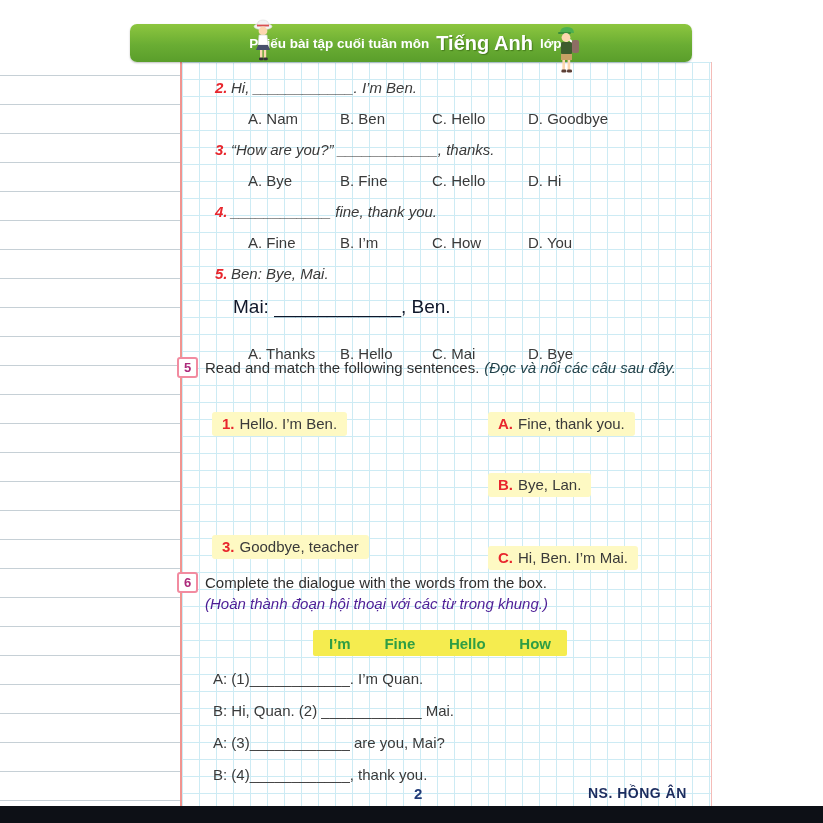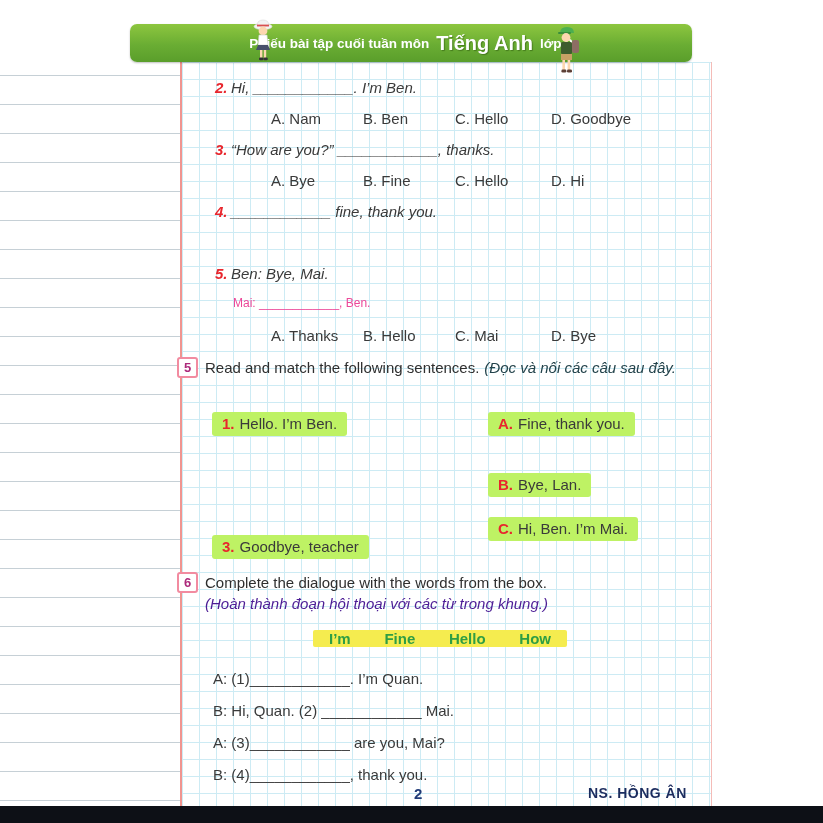--- a/index.html
+++ b/index.html
@@ -34,41 +34,41 @@
   .ht-prefix,.ht-suffix { color:#ffffff; font-weight:bold; font-size:13.5px; }
   .ht-main { color:#ffffff; font-weight:bold; font-size:20px; text-shadow:1px 1px 1px rgba(40,80,10,0.5); }
   .char { position:absolute; z-index:3; }
   .char-girl { left:250px; top:19px; }
   .char-boy { left:552px; top:26px; }
 
   
   .qline { position:absolute; left:215px; font-size:15px; white-space:nowrap;font-style:italic; }
   .qline .qnum { color:#e8262d; font-weight:bold; display:inline-block; width:16px; }
   .qline .qtext { color:#3a3a3a; }
-  .qline2 { position:absolute; left:233px; font-size:12px; color:#ec4899; white-space:nowrap; }
-  .opts { position:absolute; left:248px; font-size:15px; color:#3a3a3a; white-space:nowrap;margin-left:23px; }
+  .qline2 { position:absolute; left:233px; font-size:19px; color:#0f172a; white-space:nowrap; }
+  .opts { position:absolute; left:248px; font-size:15px; color:#3a3a3a; white-space:nowrap; }
   .opts span { display:inline-block; }
   .opts span:nth-child(1),.opts span:nth-child(2) { width:92px; }
   .opts span:nth-child(3) { width:96px; }
 
   
   .sec-badge { position:absolute; left:177px; width:17px; height:17px; border:2px solid #f28ba0; border-radius:3px;
     background:#fff; color:#ad2a7b; font-size:13px; font-weight:bold;
     display:flex; align-items:center; justify-content:center; }
   .sec-title { position:absolute; left:205px; font-size:15px; color:#2f2f2f; white-space:nowrap; }
   .sec-title .vi { font-style:italic; margin-left:5px; color:#23434b; }
   .sec-sub { position:absolute; left:205px; font-size:15px; font-style:italic; color:#4c1d95; white-space:nowrap; }
 
   
-  .hl-box { position:absolute; background:#bef264; border-radius:3px; padding:3px 10px 4px; font-size:15px; white-space:nowrap; }
+  .hl-box { position:absolute; background:#fef9c3; border-radius:3px; padding:3px 10px 4px; font-size:15px; white-space:nowrap; }
   .hl-box .k { color:#e8262d; font-weight:bold; margin-right:5px; }
   .hl-box .t { color:#3a3a3a; }
 
   
-  .word-box { position:absolute; left:313px; top:630px; width:254px; height:17px; background:#f5ec4f; border-radius:2px;
+  .word-box { position:absolute; left:313px; top:630px; width:254px; height:26px; background:#f5ec4f; border-radius:2px;
     display:flex; align-items:center; justify-content:space-between; padding:8px 16px; box-sizing:border-box; }
   .word-box span { color:#2f9e44; font-size:15px; font-weight:bold; }
 
   
   .dline { position:absolute; left:213px; font-size:15px; color:#3a3a3a; white-space:nowrap; }
 
   
   .footer-page { position:absolute; left:414px; top:785px; font-size:15px; font-weight:bold; color:#203a77; }
   .footer-pub { position:absolute; left:588px; top:785px; font-size:14px; font-weight:bold; color:#1b2c5e; letter-spacing:0.5px; }
   .bottom-bar { position:absolute; left:0; top:806px; width:823px; height:17px; background:#0d1016; }
@@ -129,26 +129,29 @@
   <div class="qline" style="top:141px">
     <span class="qnum">3.</span><span class="qtext">“How are you?” ____________, thanks.</span>
   </div>
   <div class="opts" style="top:172px">
     <span>A. Bye</span><span>B. Fine</span><span>C. Hello</span><span>D. Hi</span>
   </div>
 
   <div class="qline" style="top:203px">
     <span class="qnum">4.</span><span class="qtext">____________ fine, thank you.</span>
   </div>
+  <div class="opts" style="top:234px">
+    <span>A. Fine</span><span>B. I’m</span><span>C. How</span><span>D. You</span>
+  </div>
 
   <div class="qline" style="top:265px">
     <span class="qnum">5.</span><span class="qtext">Ben: Bye, Mai.</span>
   </div>
   <div class="qline2" style="top:296px">Mai: ____________, Ben.</div>
-  <div class="opts" style="top:327px">
+  <div class="opts" style="top:345px">
     <span>A. Thanks</span><span>B. Hello</span><span>C. Mai</span><span>D. Bye</span>
   </div>
 
   <div class="sec-badge" style="top:357px">5</div>
   <div class="sec-title" style="top:359px">
     <span>Read and match the following sentences.</span><span class="vi">(Đọc và nối các câu sau đây.</span>
   </div>
 
   <div class="hl-box" style="left:212px; top:412px">
     <span class="k">1.</span><span class="t">Hello. I’m Ben.</span>
@@ -157,21 +160,21 @@
     <span class="k">A.</span><span class="t">Fine, thank you.</span>
   </div>
 
   <div class="hl-box" style="left:488px; top:473px">
     <span class="k">B.</span><span class="t">Bye, Lan.</span>
   </div>
 
   <div class="hl-box" style="left:212px; top:535px">
     <span class="k">3.</span><span class="t">Goodbye, teacher</span>
   </div>
-  <div class="hl-box" style="left:488px; top:517px">
+  <div class="hl-box" style="left:488px; top:546px">
     <span class="k">C.</span><span class="t">Hi, Ben. I’m Mai.</span>
   </div>
 
   <div class="sec-badge" style="top:572px">6</div>
   <div class="sec-title" style="top:574px">
     <span>Complete the dialogue with the words from the box.</span>
   </div>
   <div class="sec-sub" style="top:595px">(Hoàn thành đoạn hội thoại với các từ trong khung.)</div>
 
   <div class="word-box">

